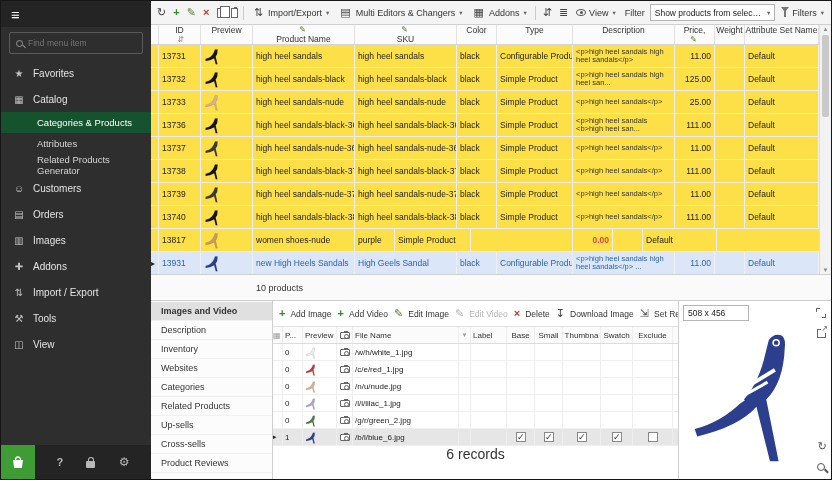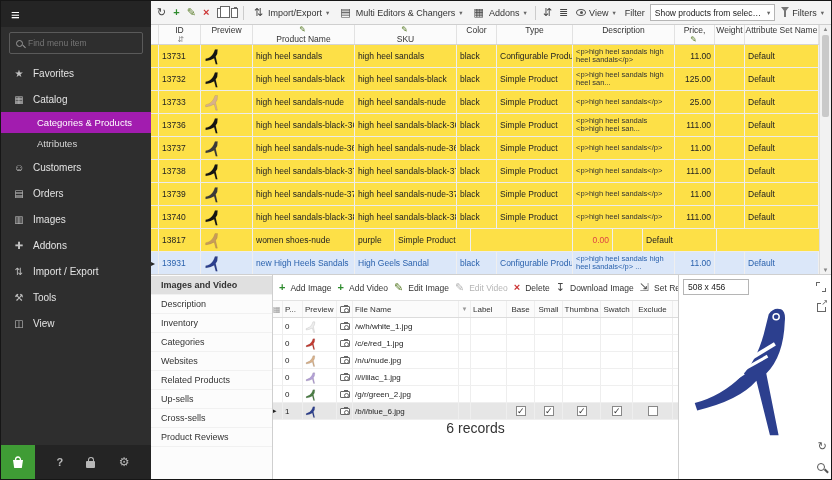--- a/index.html
+++ b/index.html
@@ -12,21 +12,21 @@
   .sb-top { height:26px; background:#242424; display:flex; align-items:center; padding-left:10px; }
   .sb-top .burger { color:#fff; font-size:15px; line-height:1; }
   .sb-search { height:22px; margin:5px 8px 6px 8px; border:1px solid #5a5a5a; border-radius:2px; display:flex; align-items:center; gap:5px; padding:0 6px; }
   .sb-search input { background:transparent; border:0; outline:none; color:#bbb; font-size:8.5px; width:100%; font-family:inherit; }
   .i-lens { width:7px; height:7px; border:1.4px solid #999; border-radius:50%; position:relative; flex:0 0 auto; }
   .i-lens::after { content:""; position:absolute; width:4px; height:1.4px; background:#999; right:-3.5px; bottom:-1.5px; transform:rotate(45deg); }
   .sb-menu { flex:1 1 auto; overflow:hidden; }
   .sb-item { height:26px; display:flex; align-items:center; gap:8px; padding-left:12px; color:#e3e3e3; font-size:10px; cursor:default; }
   .sb-item .sb-ico { width:12px; text-align:center; color:#c2c2c2; font-size:10px; }
   .sb-item.child { height:21px; padding-left:36px; font-size:9.5px; color:#d6d6d6; }
-  .sb-item.active { background:#a21caf; color:#fff; }
+  .sb-item.active { background:#14532d; color:#fff; }
   .sb-bottom { height:34px; background:#242424; display:flex; align-items:center; }
   .store-btn { width:34px; height:34px; background:#3f9c35; display:flex; align-items:center; justify-content:center; }
   .sb-bottom-icons { flex:1; display:flex; justify-content:space-around; align-items:center; padding:0 10px; }
   .i-help { color:#b8b8b8; font-weight:bold; font-size:11px; }
   .i-lock { width:9px; height:7px; background:#b8b8b8; border-radius:1px; position:relative; margin-top:4px; }
   .i-lock::before { content:""; position:absolute; top:-4px; left:1.5px; width:4px; height:4px; border:1.5px solid #b8b8b8; border-bottom:none; border-radius:3px 3px 0 0; }
   .i-gear { color:#b8b8b8; font-size:12px; }
 
   
   .main { flex:1 1 auto; display:flex; flex-direction:column; min-width:0; }
@@ -62,21 +62,21 @@
   .c-color{width:40px;} .c-type{width:76px;} .c-desc{width:102px;} .c-price{width:40px; justify-content:flex-end;}
   .c-weight{width:30px;} .c-attr{width:74px;}
   .hd-ico { font-size:8px; color:#5a7d2a; margin-right:2px; }
   .hd-sort { font-size:8px; color:#888; margin-left:2px; }
   .grid-body { height:230px; overflow:hidden; }
   .row { display:flex; height:23px; border-bottom:1px solid #ececec; font-size:8.5px; background:#fde047; }
   .row .c-desc { white-space:normal; line-height:1.12; font-size:7.5px; color:#333; }
   .row.sel { background:#dbe7f9; color:#2b62ad; }
   .row.sel .c-desc { color:#2b62ad; }
   .row .marker { color:#222; font-size:8px; }
-  .neg { color:#dd4444; }
+  .neg { color:#dd4444;font-weight:bold; }
   .shoe { display:inline-flex; }
   .vscroll { width:12px; background:#f2f2f2; border-left:1px solid #ddd; position:relative; flex:0 0 12px; }
   .vscroll .arr { position:absolute; left:0; width:100%; text-align:center; font-size:6px; color:#888; }
   .arr.up { top:1px; } .arr.down { bottom:1px; }
   .vthumb { position:absolute; top:10px; left:2px; right:2px; height:82px; background:#c9c9c9; border-radius:2px; }
 
   .products-footer { height:26px; display:flex; align-items:center; padding-left:105px; background:#fafafa; border-bottom:1px solid #cfcfcf; font-size:9px; color:#333; }
 
   
   .bottom { flex:1 1 auto; display:flex; min-height:0; }
@@ -150,20 +150,24 @@
         <div class="sb-item child active">
 
           <span class="sb-label">Categories &amp; Products</span>
         </div>
 
         <div class="sb-item child">
 
           <span class="sb-label">Attributes</span>
         </div>
 
+        <div class="sb-item child">
+
+          <span class="sb-label">Related Products Generator</span>
+        </div>
 
         <div class="sb-item">
           <span class="sb-ico">☺</span>
           <span class="sb-label">Customers</span>
         </div>
 
         <div class="sb-item">
           <span class="sb-ico">▤</span>
           <span class="sb-label">Orders</span>
         </div>
@@ -514,43 +518,46 @@
             </div>
           </div>
       </div>
       <div class="vscroll">
         <span class="arr up">▲</span>
         <div class="vthumb"></div>
         <span class="arr down">▼</span>
       </div>
     </div>
 
+    <div class="products-footer">
+      <span>10 products</span>
+    </div>
 
     <div class="bottom">
 
       <div class="tabs">
 
           <div class="tab active">
             <span>Images and Video</span>
           </div>
 
           <div class="tab">
             <span>Description</span>
           </div>
 
           <div class="tab">
             <span>Inventory</span>
           </div>
 
           <div class="tab">
+            <span>Websites</span>
+          </div>
+
+          <div class="tab">
             <span>Categories</span>
-          </div>
-
-          <div class="tab">
-            <span>Websites</span>
           </div>
 
           <div class="tab">
             <span>Related Products</span>
           </div>
 
           <div class="tab">
             <span>Up-sells</span>
           </div>
 

